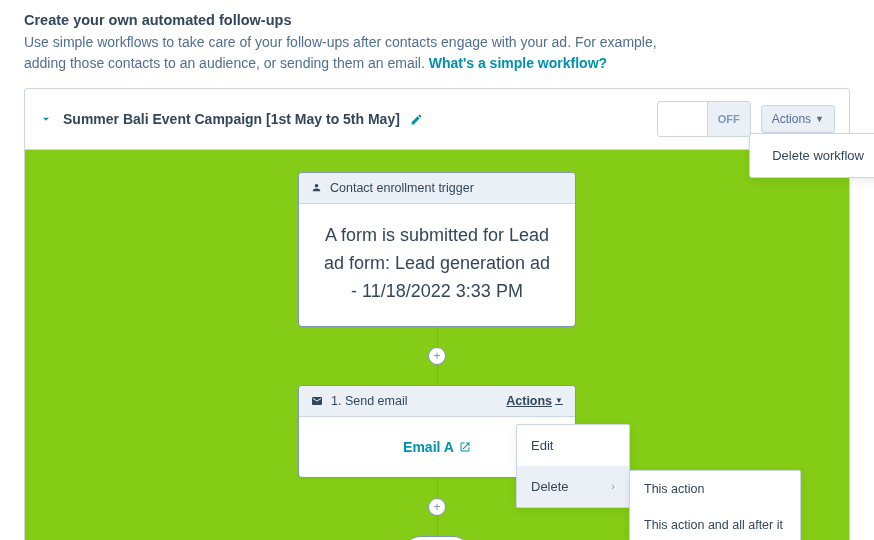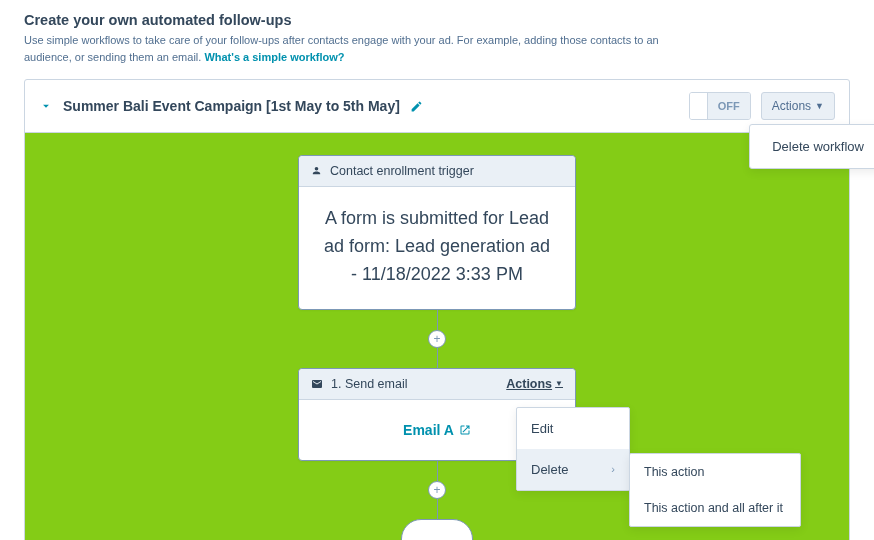--- a/index.html
+++ b/index.html
@@ -11,21 +11,21 @@
     padding: 12px 24px 20px 24px;
     width: 874px;
   }
   .heading {
     font-size: 14.5px;
     font-weight: 700;
     color: #33475b;
     margin-bottom: 4px;
   }
   .subheading {
-    font-size: 11px;
+    font-size: 14px;
     color: #516f90;
     line-height: 1.5;
     max-width: 640px;
   }
   .help-link {
     color: #0091ae;
     font-weight: 600;
     cursor: pointer;
   }
   .workflow-container {
@@ -56,23 +56,24 @@
   .edit-icon {
     color: #0091ae;
     cursor: pointer;
   }
   .header-spacer { flex: 1 1 auto; }
   .toggle {
     display: flex;
     align-items: center;
     border: 1px solid #cbd6e2;
     border-radius: 3px;
-    height: 28px;
+    height: 36px;
     overflow: hidden;
     cursor: pointer;
+    padding-left: 32px;
   }
   .toggle .label {
     padding: 0 10px;
     font-size: 11px;
     font-weight: 700;
     color: #7c98b6;
     background: #eaf0f6;
     height: 100%;
     display: flex;
     align-items: center;

